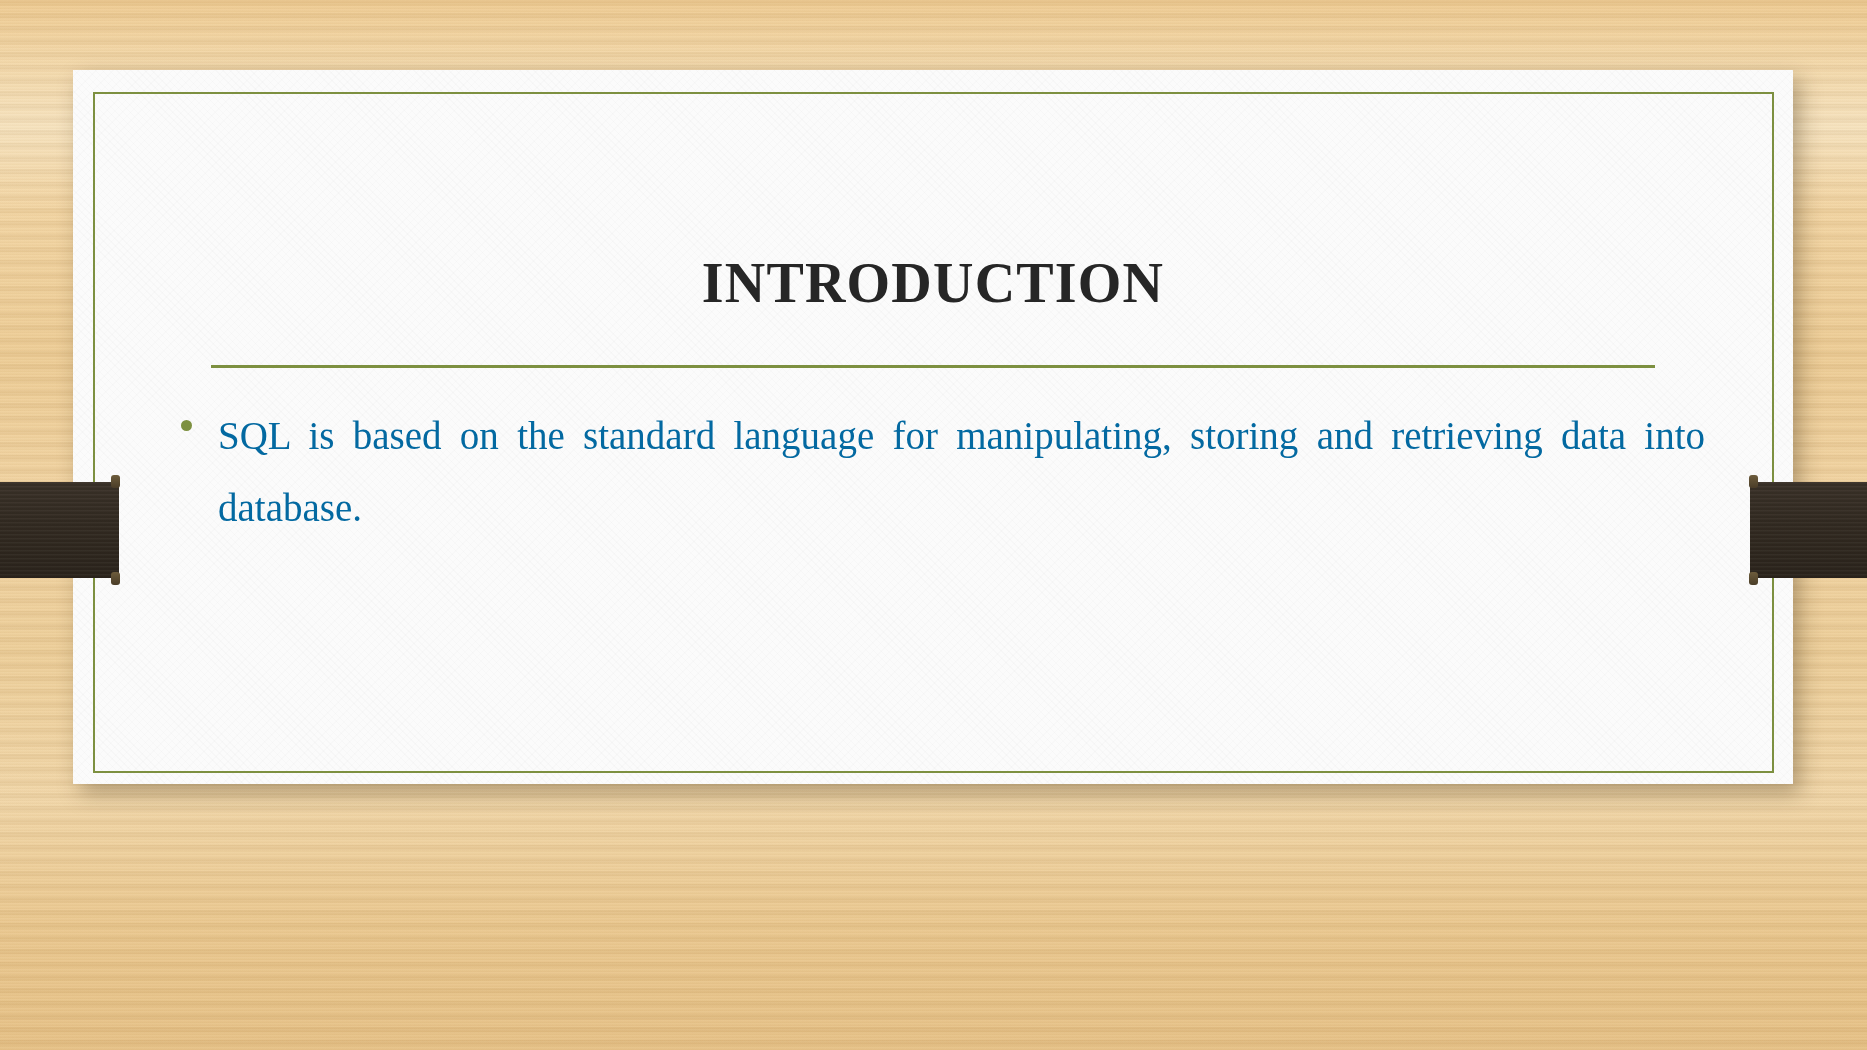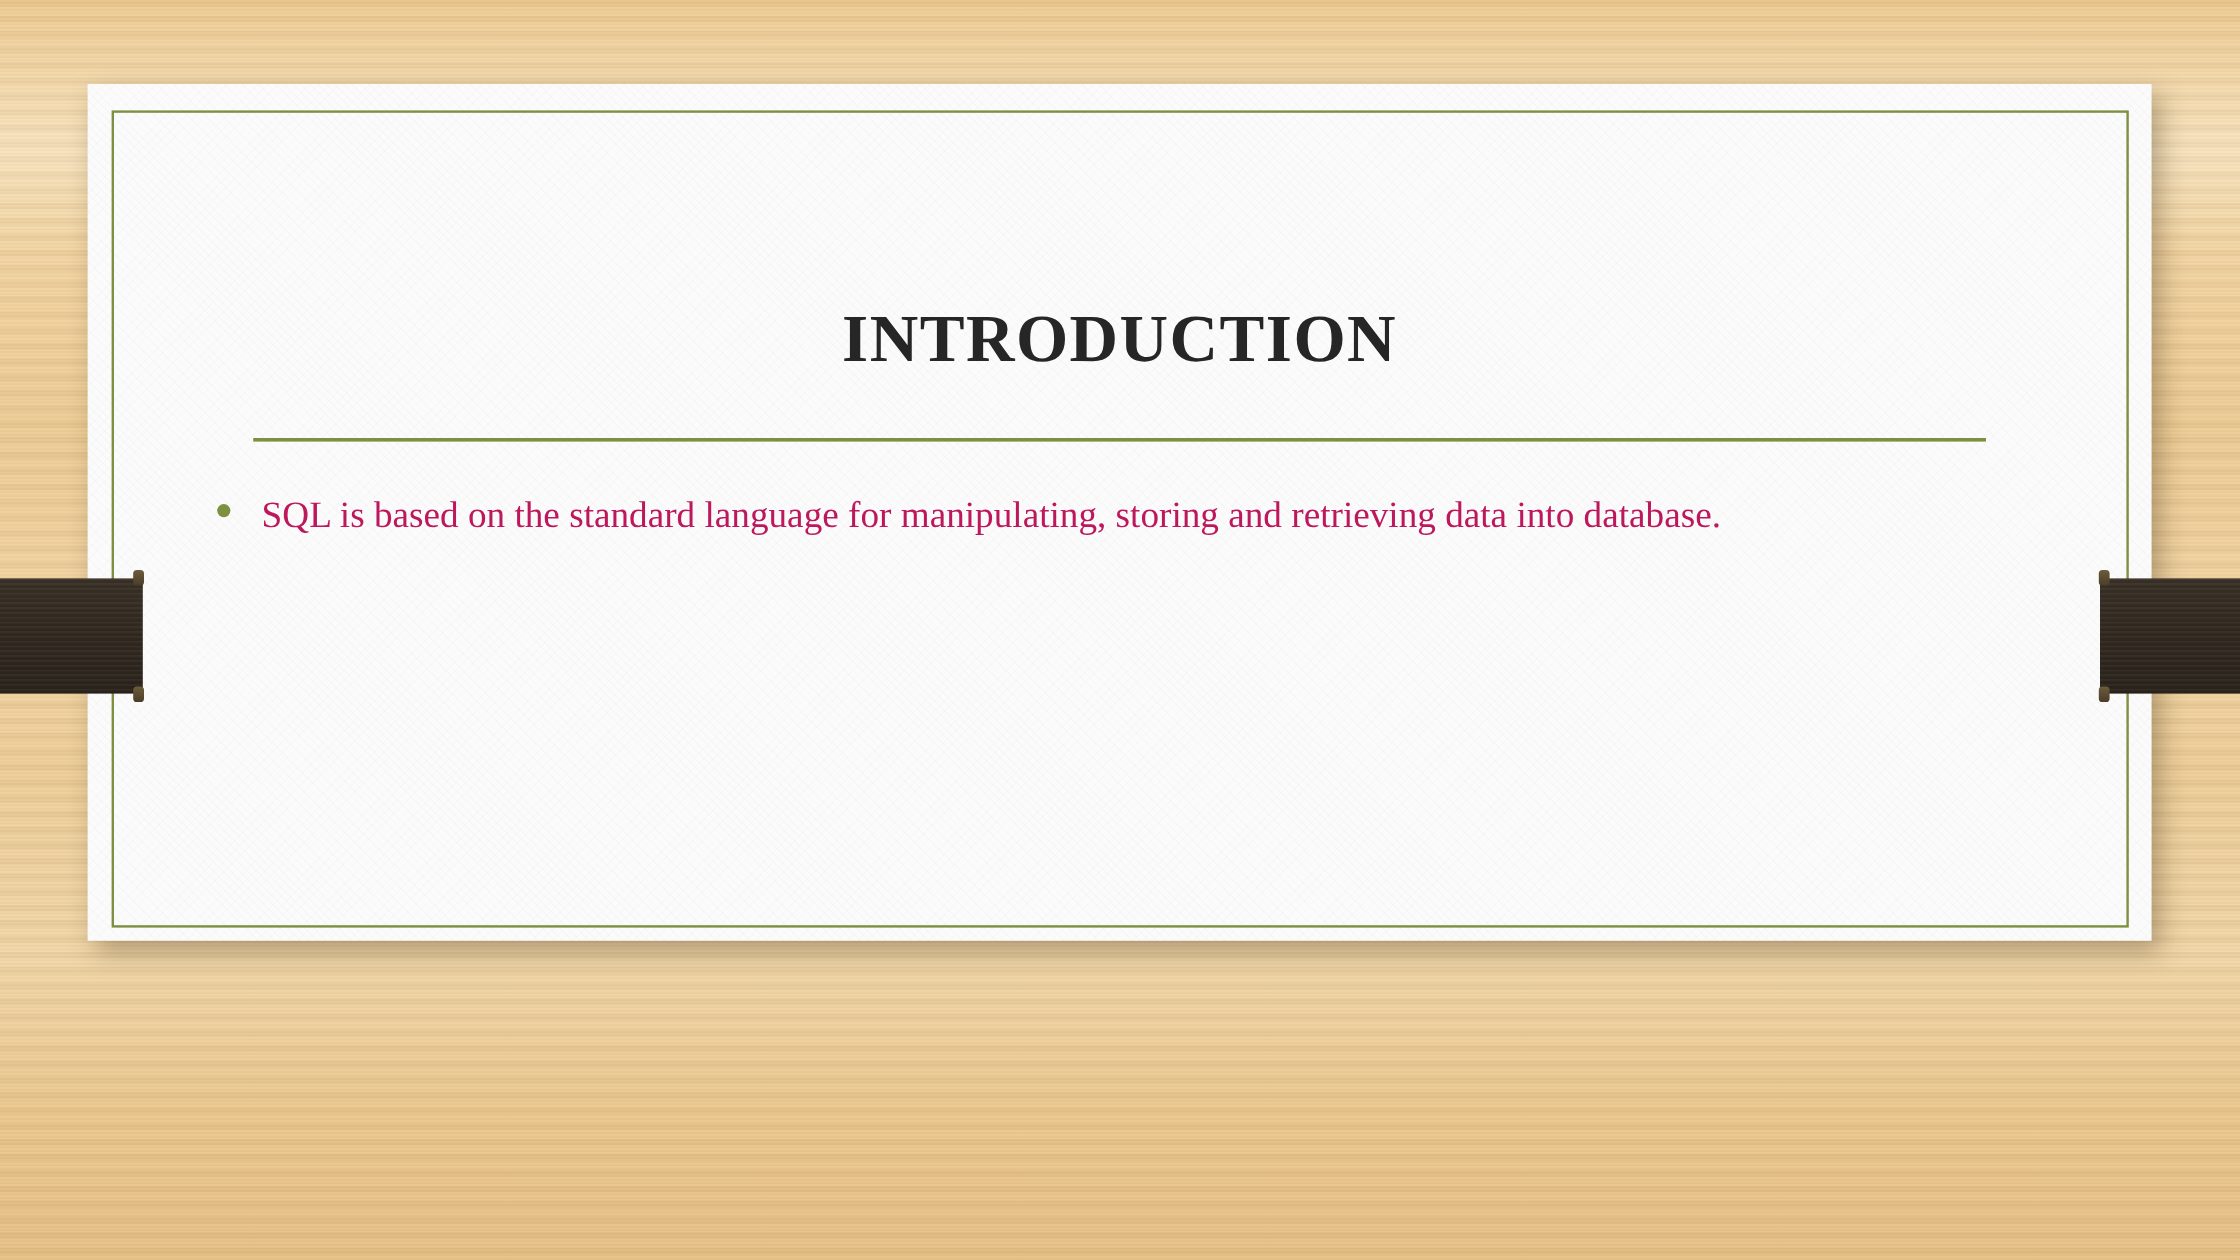--- a/index.html
+++ b/index.html
@@ -127,23 +127,23 @@
     left:100px; top:330px;
     width:1532px;
     list-style:none;
   }
 
   .bullet-item {
     position:relative;
     padding-left:45px;
     margin-bottom:24px;
     font-family:"Liberation Serif", serif;
-    font-size:31px;
+    font-size:39px;
     line-height:1.85;
-    color:#be185d;
+    color:#0369a1;
     text-align:justify;
     text-justify:inter-word;
   }
   .bullet-item:last-child { margin-bottom:0; }
 
   .bullet-dot {
     position:absolute;
     left:8px; top:20px;
     width:11px; height:11px;
     border-radius:50%;

